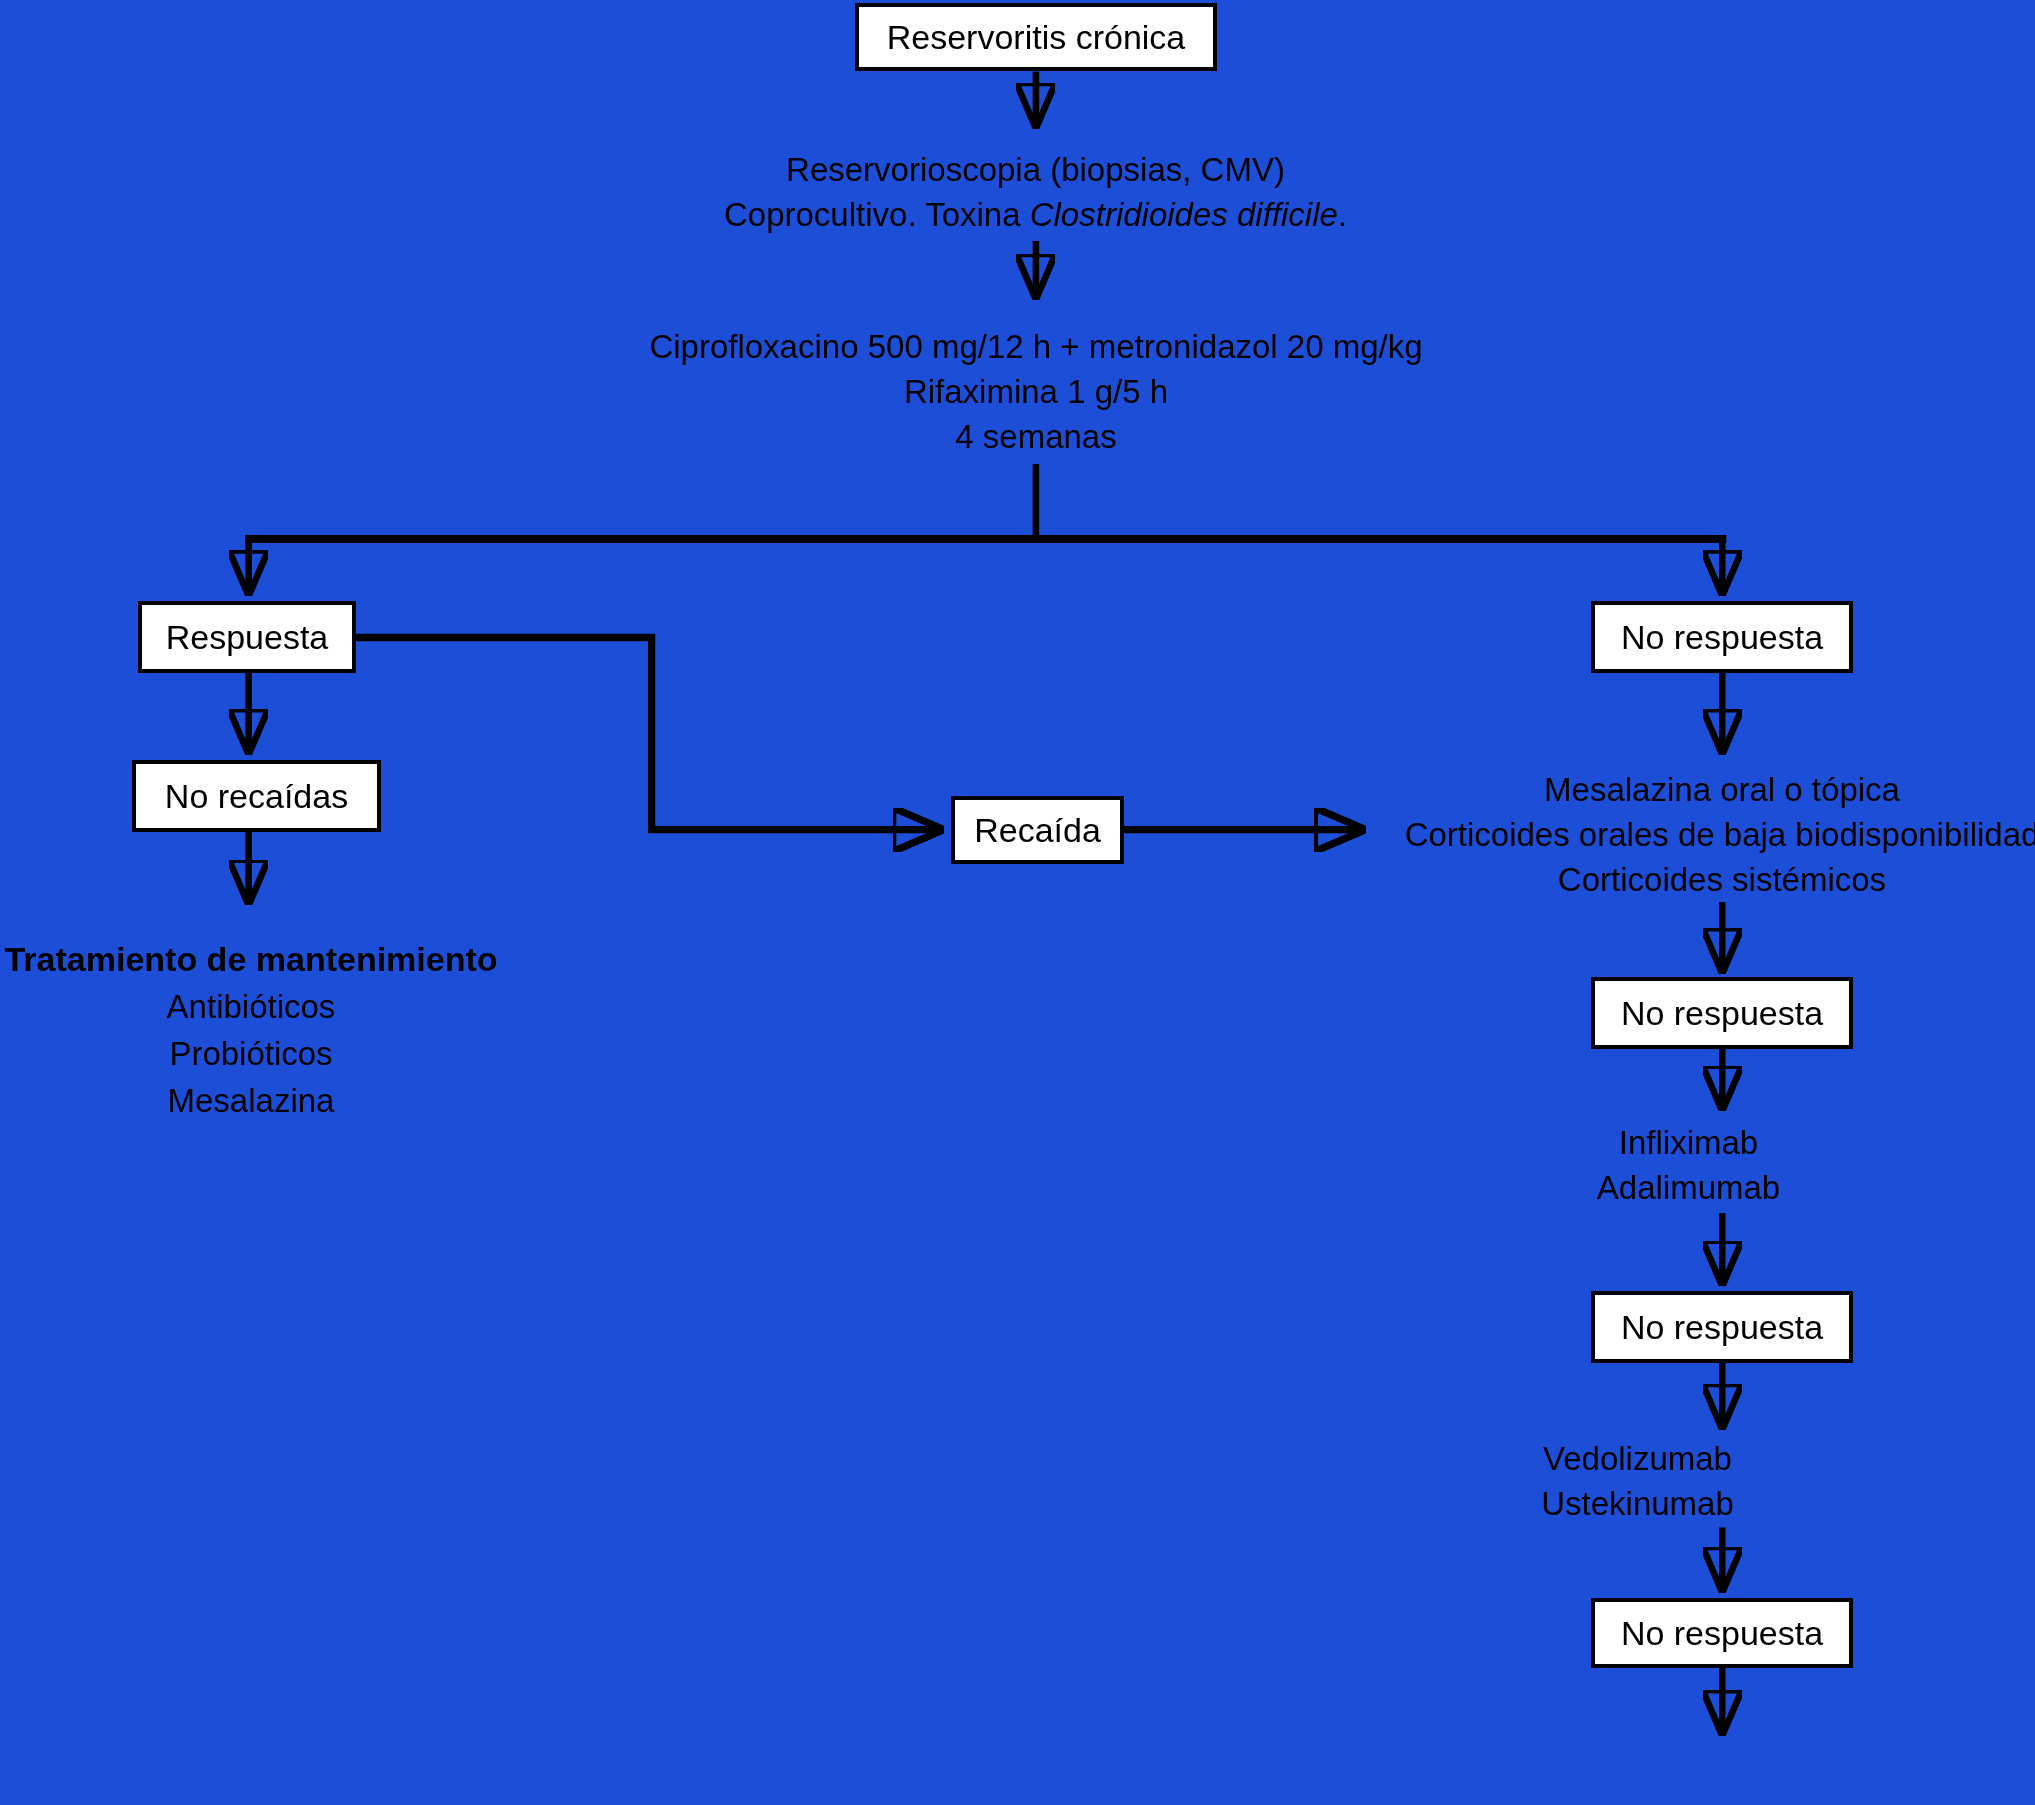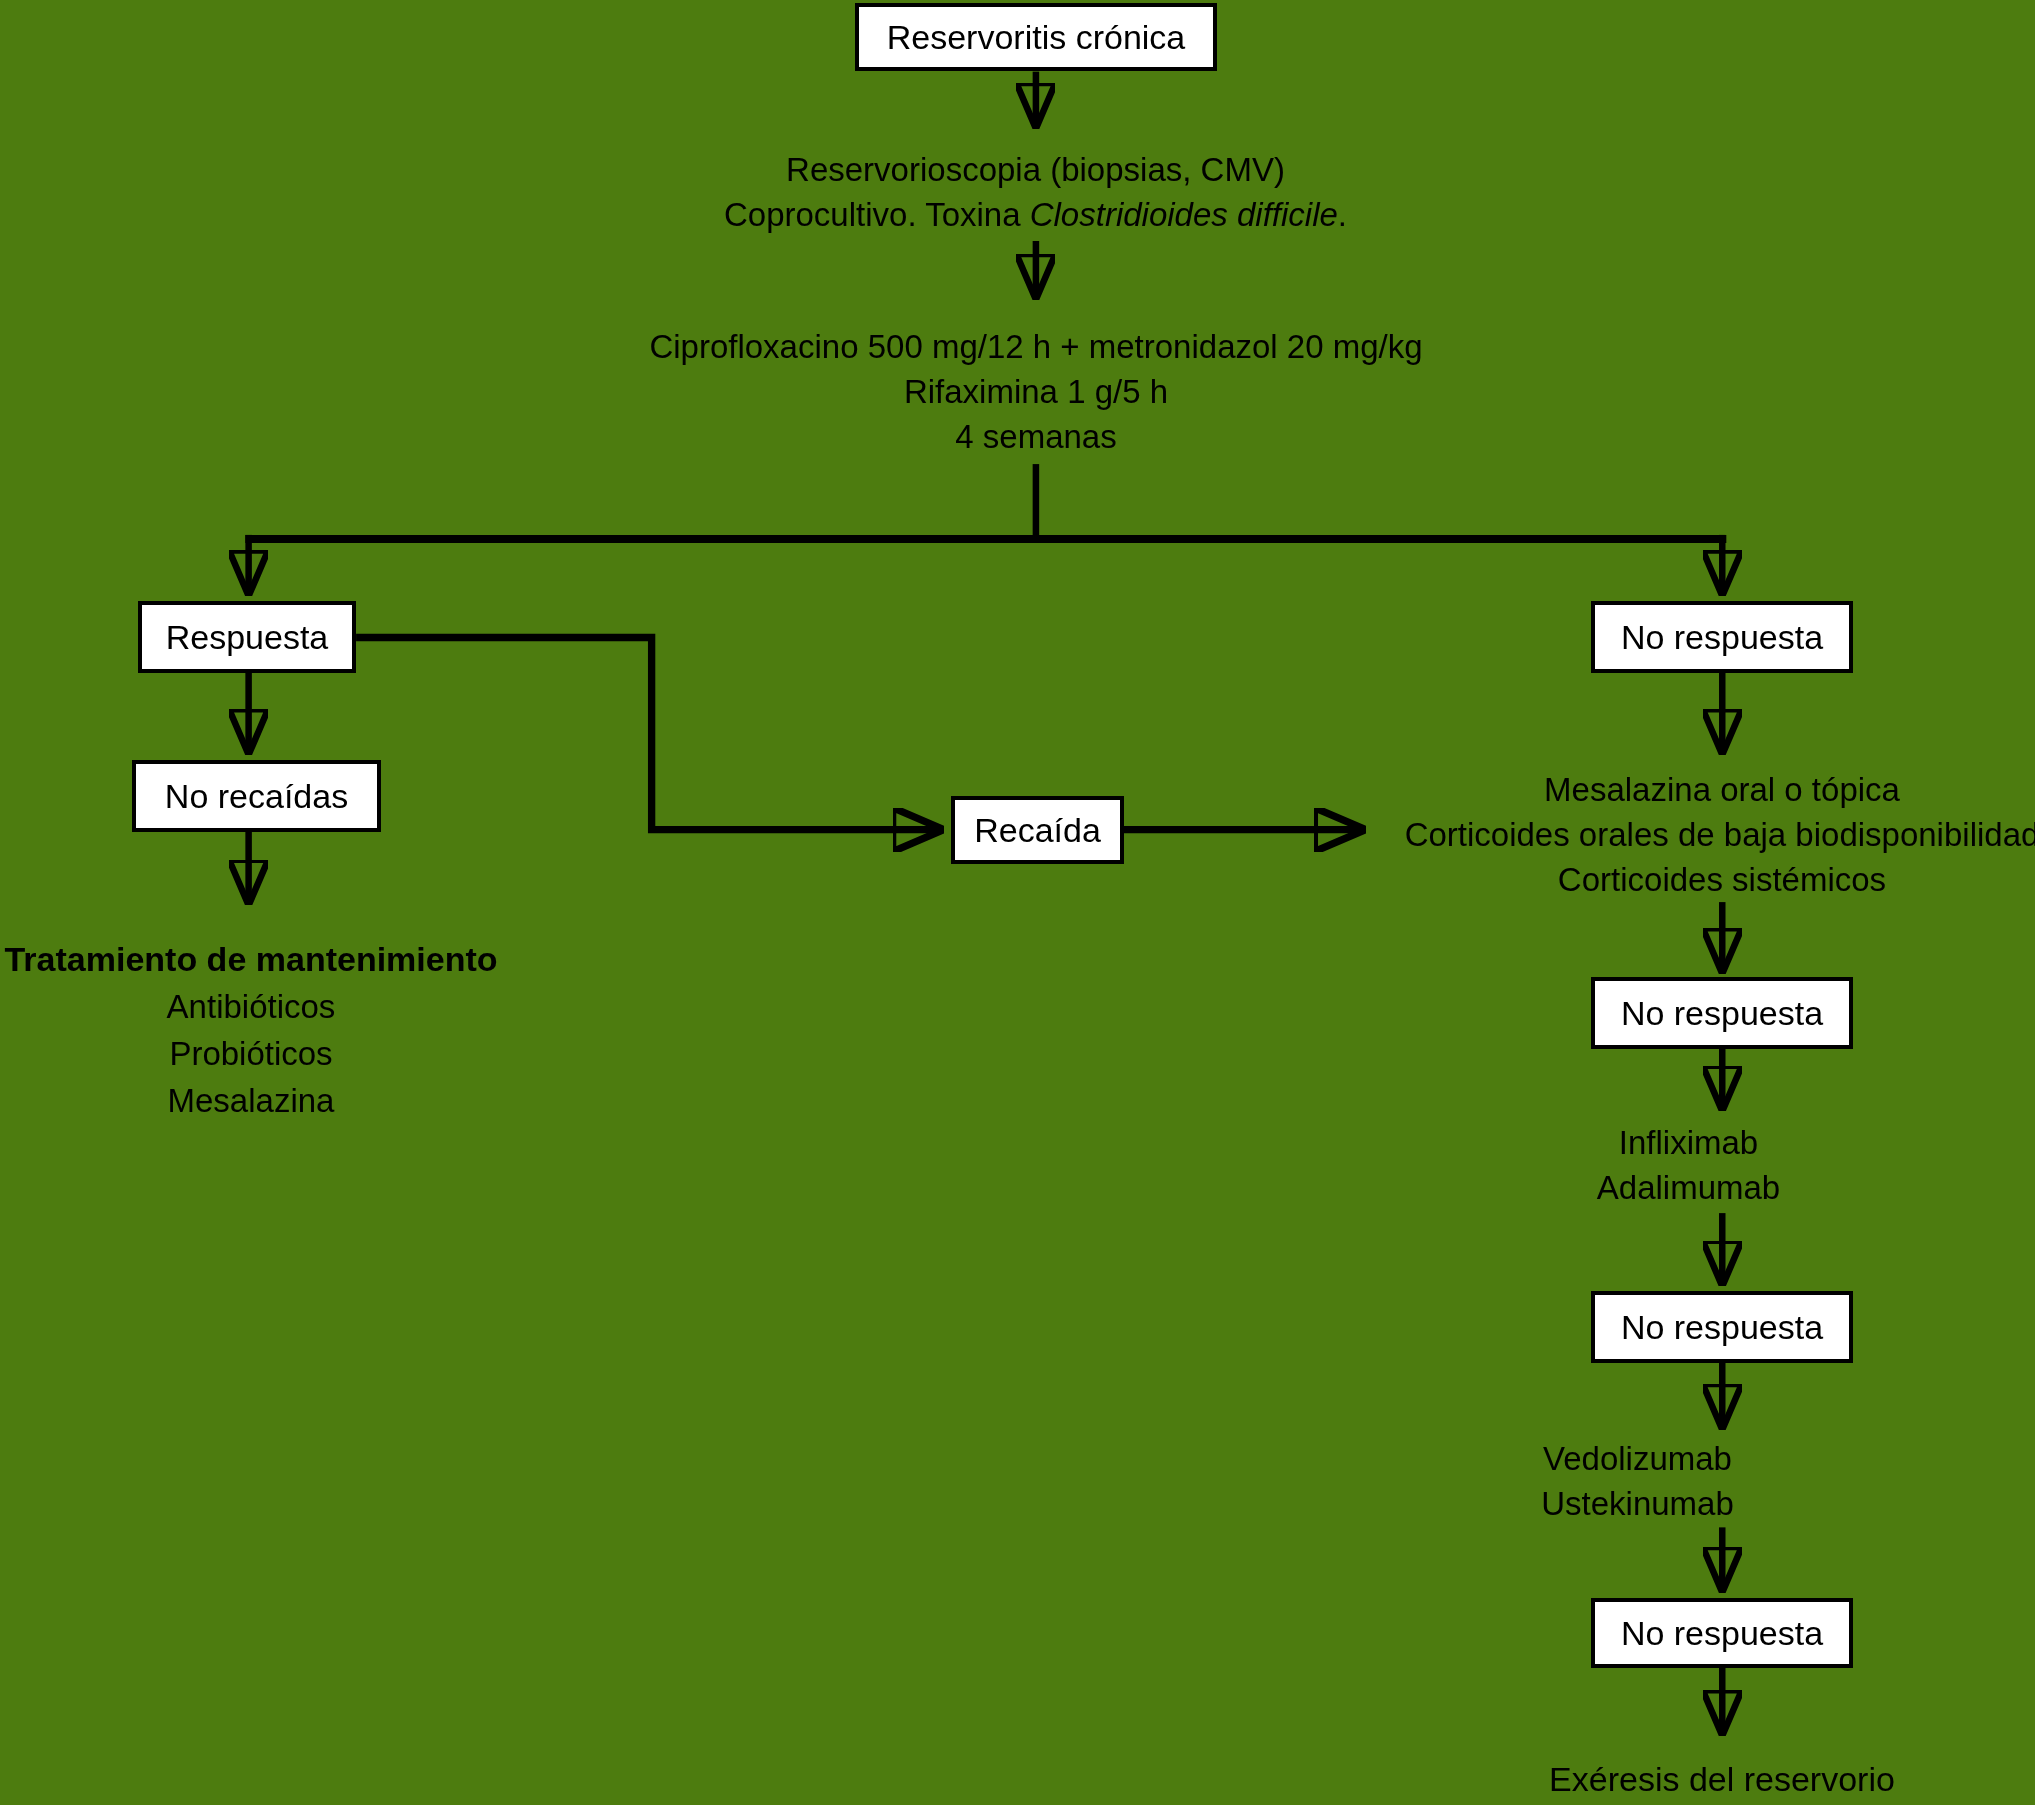--- a/index.html
+++ b/index.html
@@ -1,20 +1,20 @@
 <!DOCTYPE html>
 <html style="font-size:13px"><head>
 <meta charset="utf-8">
 <style>
   html, body { margin: 0; padding: 0; background: #ffffff; }
   #canvas {
     position: relative;
     width: 2036px;
     height: 1805px;
-    background: #4d7c0f;
+    background: #1d4ed8;
     overflow: hidden;
     font-family: "Liberation Sans", "DejaVu Sans", sans-serif;
     color: #000000;
     text-decoration: underline;
   }
   #connectors {
     position: absolute;
     left: 0; top: 0;
     width: 2036px; height: 1805px;
     z-index: 1;
@@ -137,18 +137,15 @@
   <div class="flow-text" style="left:1444px; top:1120px; width:489px;text-align:center;">
     <div class="line">Infliximab</div>
     <div class="line">Adalimumab</div>
   </div>
 
   <div class="flow-text" style="left:1393px; top:1436px; width:489px;">
     <div class="line">Vedolizumab</div>
     <div class="line">Ustekinumab</div>
   </div>
 
-  <div class="flow-text" style="left:1437px; top:1757px; width:570px; font-size:34px;">
-    <div class="line">Exéresis del reservorio</div>
-  </div>
 
 </div>
 
 
 </body></html>

